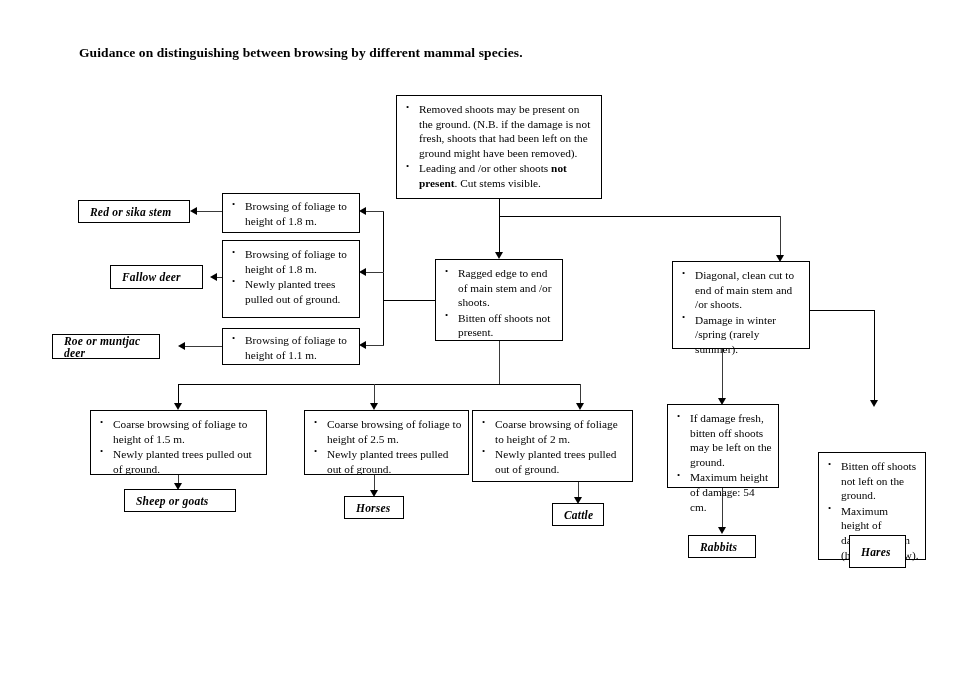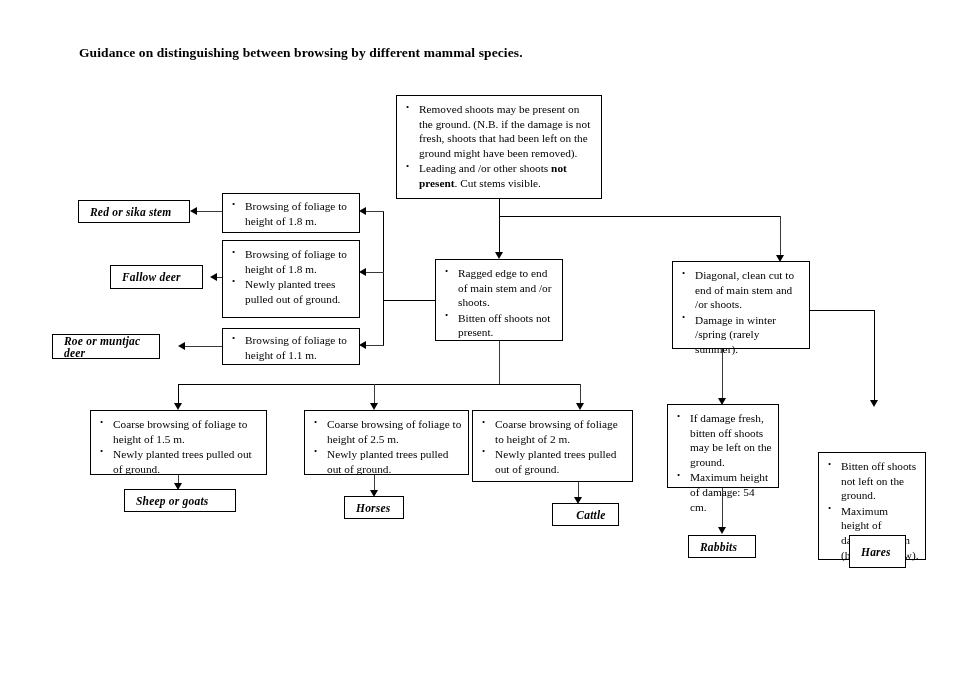--- a/index.html
+++ b/index.html
@@ -249,21 +249,21 @@
   <div class="arrow-down" style="left:574px; top:497px;"></div>
 
   <div class="terminal" style="left:124px; top:489px; width:112px; height:23px;">
     <span>Sheep or goats</span>
   </div>
 
   <div class="terminal" style="left:344px; top:496px; width:60px; height:23px;">
     <span>Horses</span>
   </div>
 
-  <div class="terminal" style="left:552px; top:503px; width:67px; height:23px;justify-content:center;">
+  <div class="terminal" style="left:552px; top:503px; width:52px; height:23px;">
     <span>Cattle</span>
   </div>
 
   <div class="vline" style="left:722px; top:349px; height:52px;"></div>
   <div class="arrow-down" style="left:718px; top:398px;"></div>
 
   <div class="hline blk" style="left:810px; top:310px; width:64px;"></div>
   <div class="vline blk" style="left:874px; top:310px; height:93px;"></div>
   <div class="arrow-down" style="left:870px; top:400px;"></div>
 

